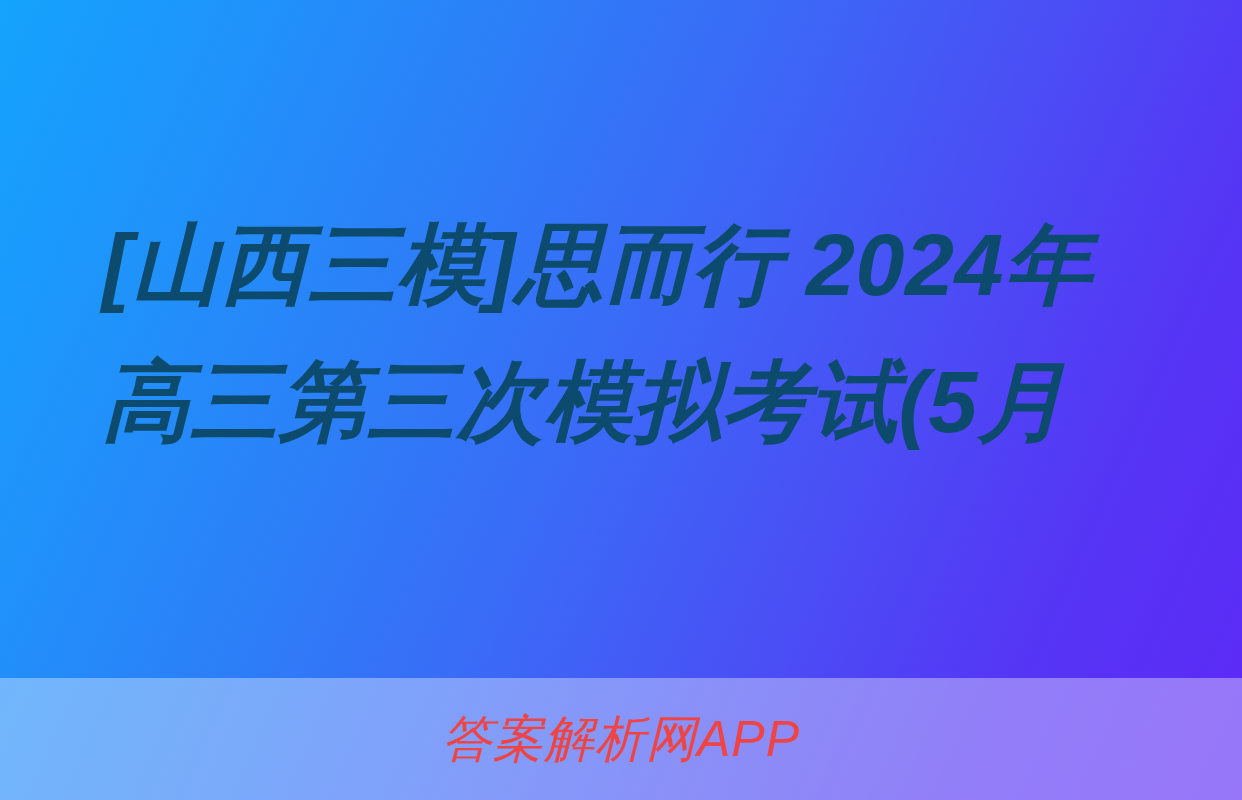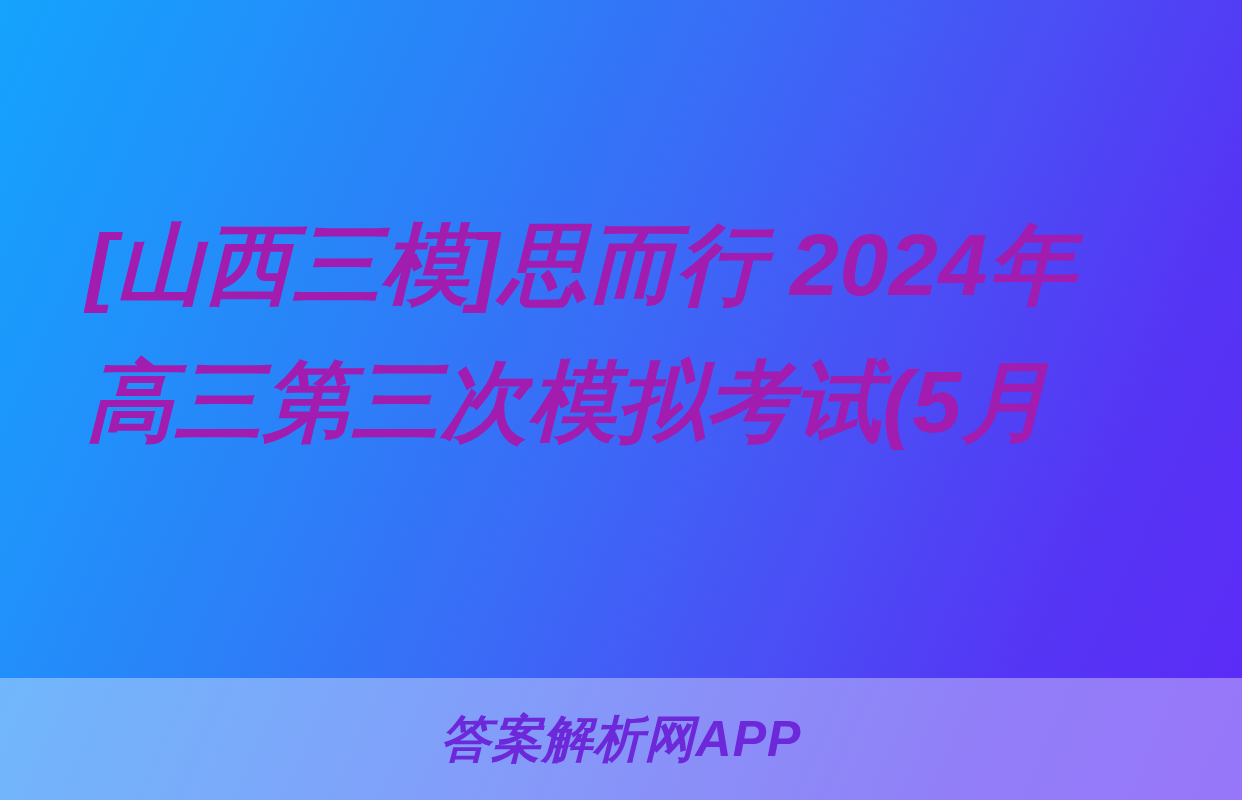--- a/index.html
+++ b/index.html
@@ -45,22 +45,22 @@
     top: 0;
     width: 1242px;
     height: 678px;
     display: flex;
     align-items: center;
     box-sizing: border-box;
     padding: 0 84px 0 86px;
   }
 
   .banner-title {
-    margin: 0;
-    color: #a21caf;
+    margin: 16px;
+    color: #0c4a6e;
     font-size: 88px;
     line-height: 1.56;
     font-weight: 700;
     font-style: italic;
     letter-spacing: 0.5px;
     word-break: break-all;
     text-align: left;
     font-family: "Liberation Sans", "DejaVu Sans", sans-serif;
     transform: translateY(-6px);
   }
@@ -72,23 +72,23 @@
     right: 0;
     top: 678px;
     height: 122px;
     background: rgba(255, 255, 255, 0.36);
     display: flex;
     align-items: center;
     justify-content: center;
   }
 
   .watermark-text {
-    color: #6d28d9;
+    color: #ef4444;
     font-size: 50px;
-    font-weight: 700;
+    font-weight: 400;
     font-style: italic;
     letter-spacing: 1px;
     line-height: 1;
     white-space: nowrap;
     font-family: "Liberation Sans", "DejaVu Sans", sans-serif;
   }
 </style>
 </head>
 <body>
 

